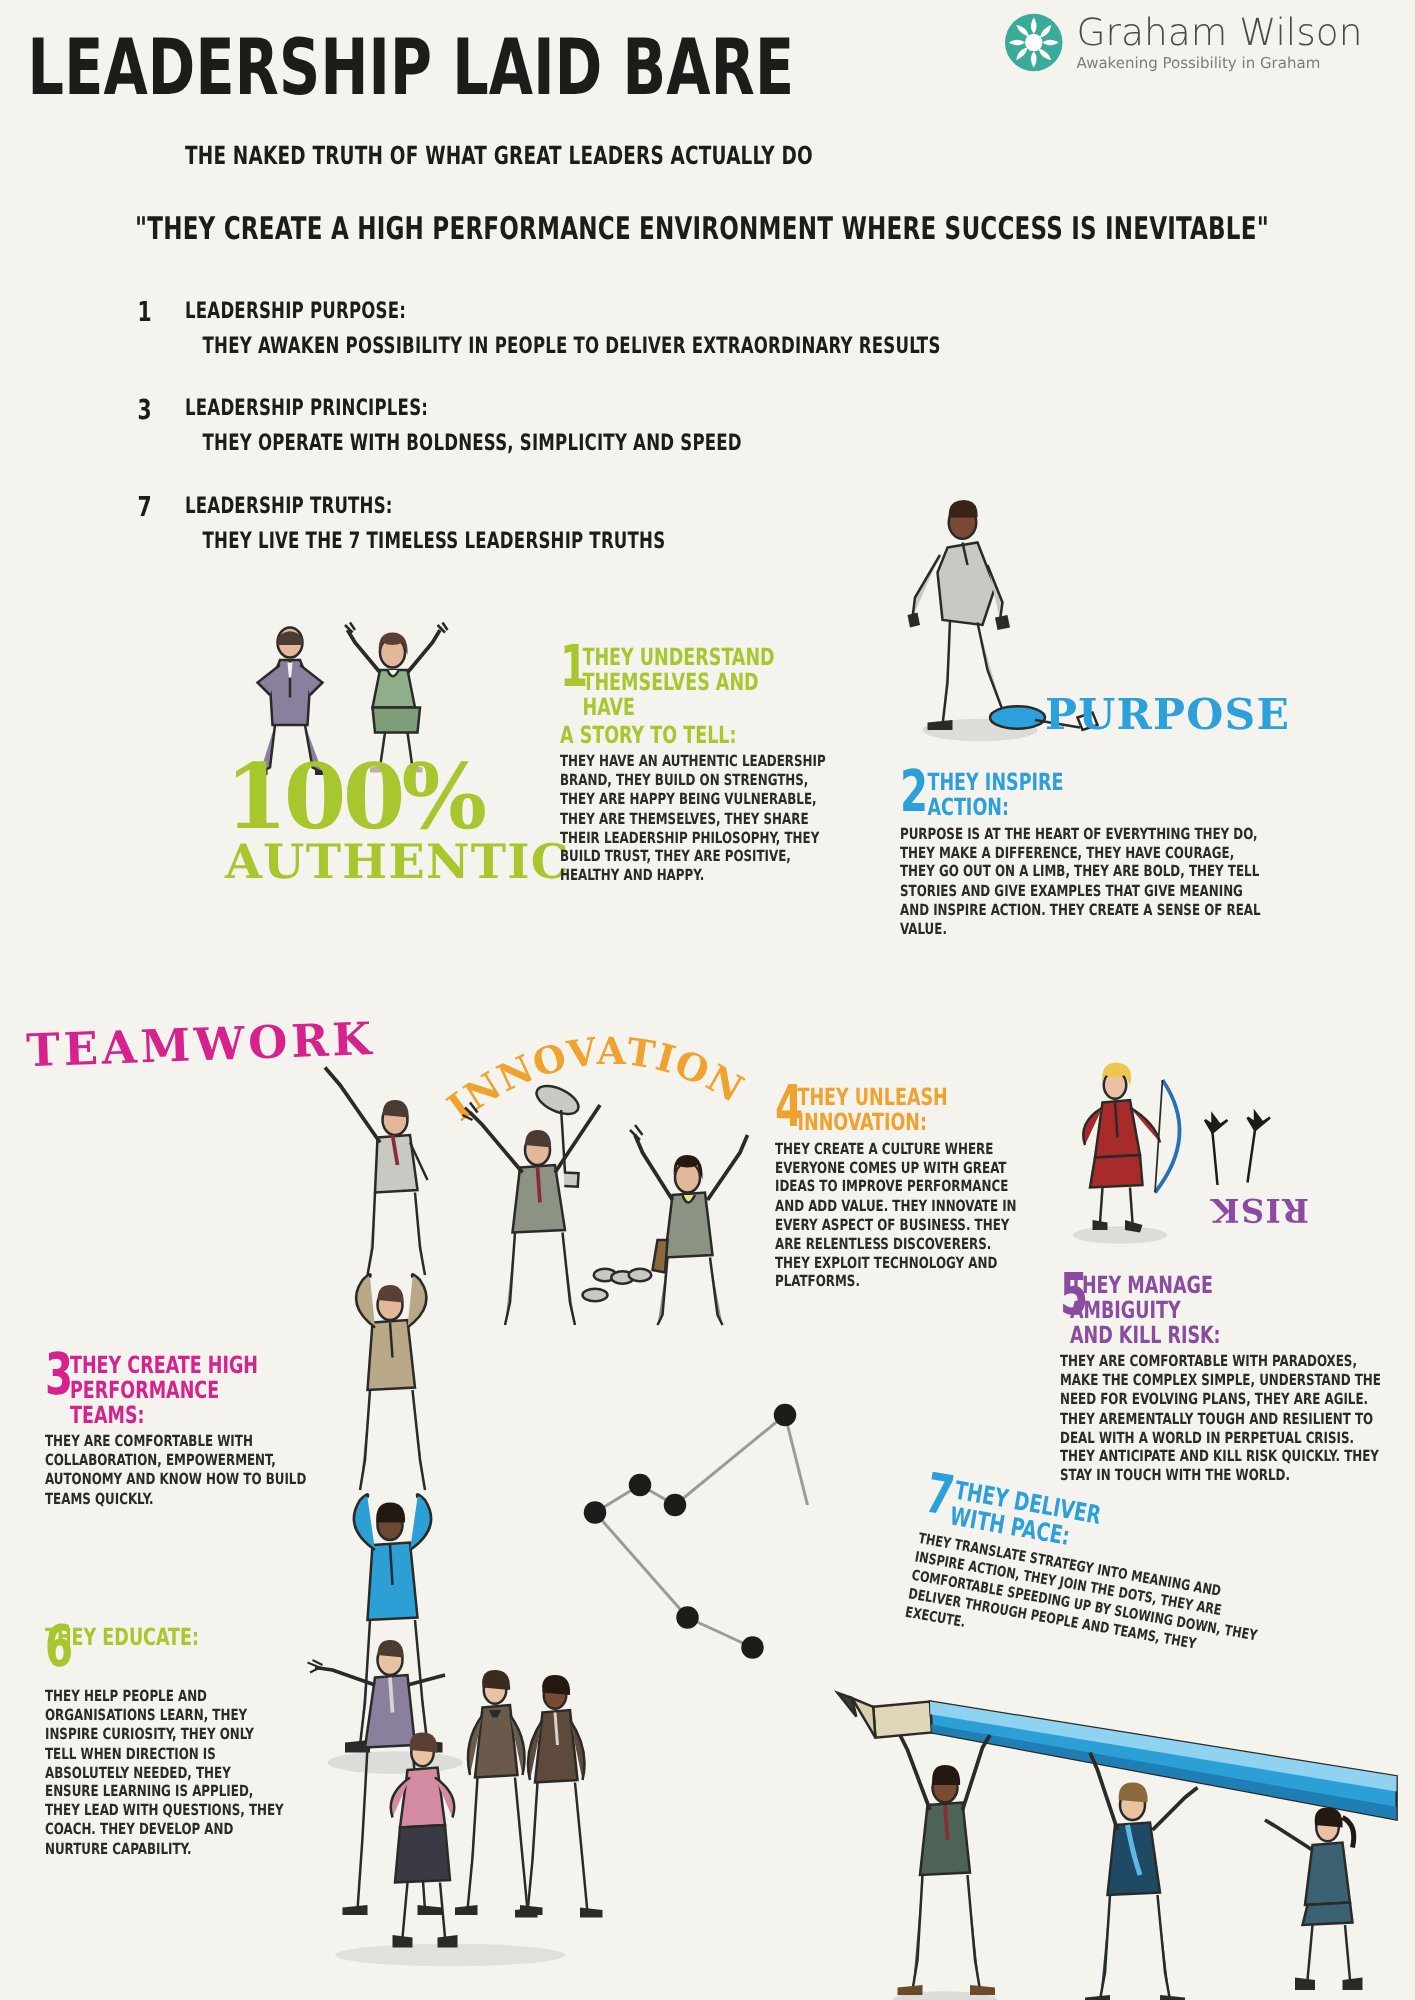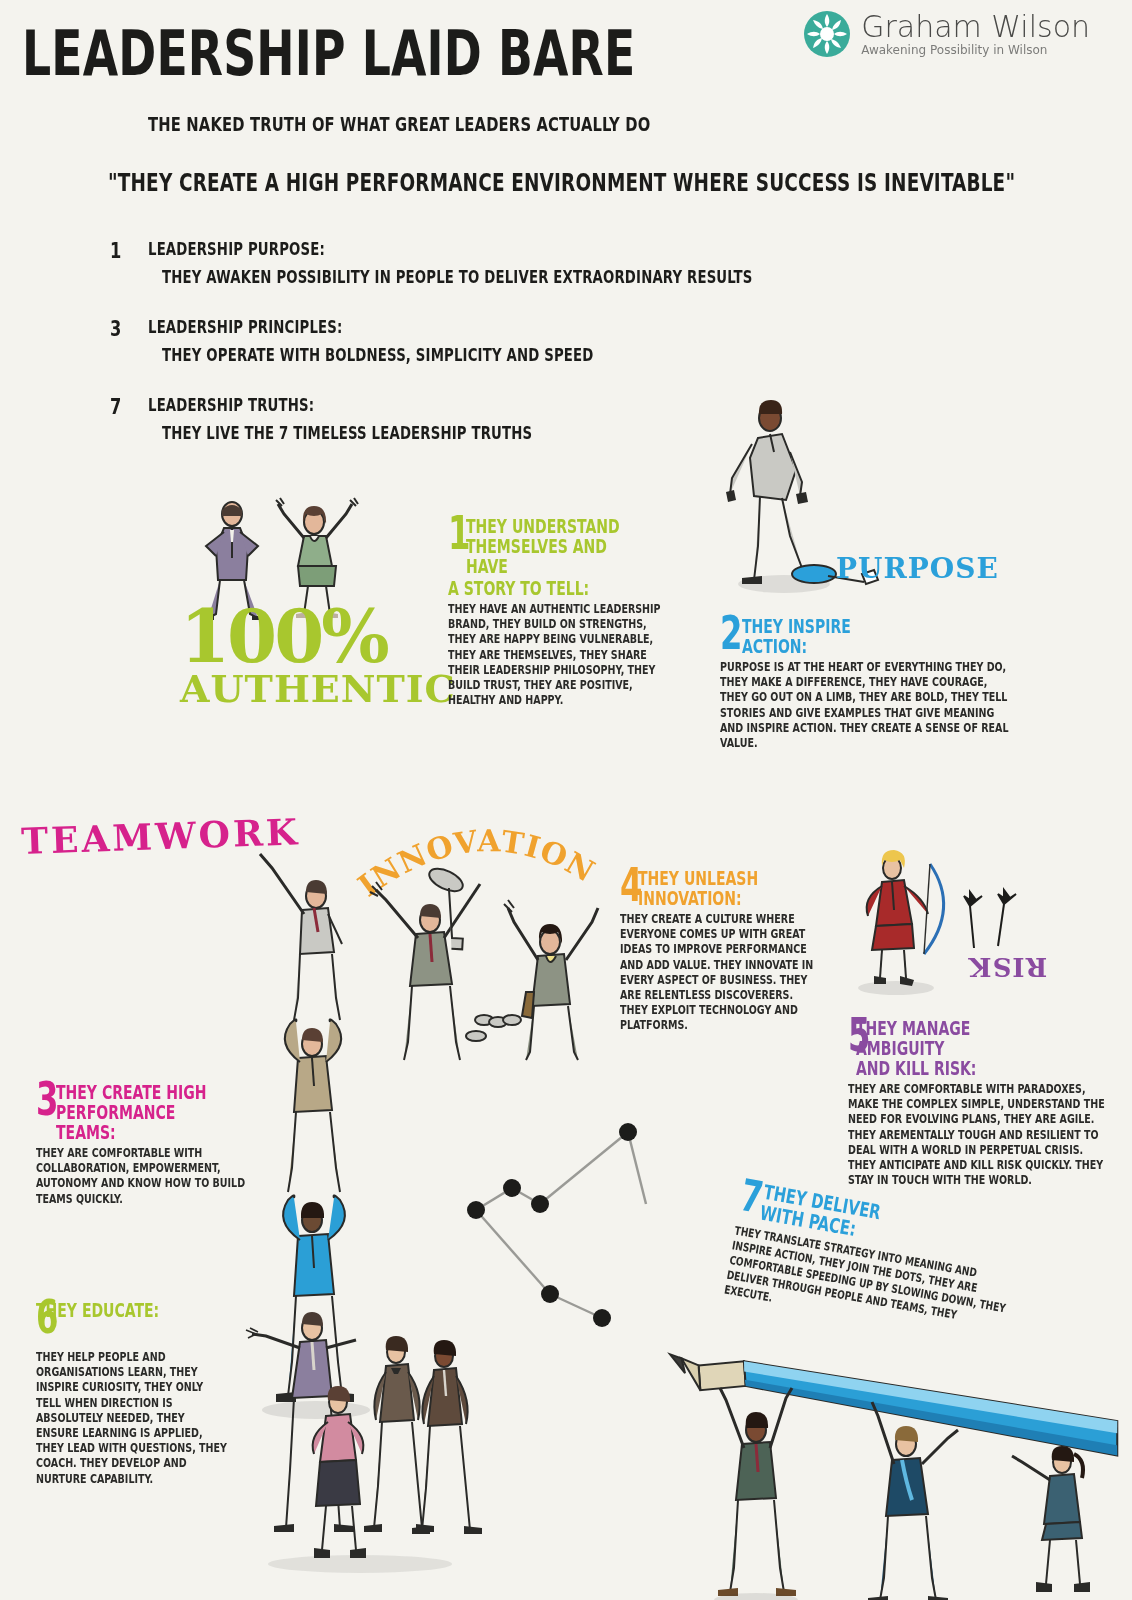--- a/index.html
+++ b/index.html
@@ -73,21 +73,21 @@
   .c-orange .num,.c-orange .hdtxt{color:#f0a22e;}
   .c-purple .num,.c-purple .hdtxt{color:#8a4ba0;}
 
   
   #authentic{position:absolute;left:180px;top:598px;}
   #authentic .pct{font-size:72px;line-height:78px;color:#a8c72e;font-weight:bold;
     font-family:"DejaVu Serif","Liberation Serif",serif;letter-spacing:-3px;}
   #authentic .word{font-size:38px;line-height:38px;color:#a8c72e;font-weight:bold;
     font-family:"DejaVu Serif","Liberation Serif",serif;letter-spacing:1px;margin-top:-6px;}
 
-  #purpose-word{position:absolute;left:836px;top:552px;font-size:28px;color:#2ba0da;
+  #purpose-word{position:absolute;left:836px;top:552px;font-size:34px;color:#2ba0da;
     font-weight:bold;font-family:"DejaVu Serif","Liberation Serif",serif;letter-spacing:1px;}
 
   #teamwork-word{position:absolute;left:22px;top:820px;font-size:36px;color:#d6228c;
     font-weight:bold;font-family:"DejaVu Serif","Liberation Serif",serif;letter-spacing:3px;
     transform:rotate(-2deg);transform-origin:left bottom;}
 
   #risk-word{position:absolute;left:968px;top:952px;font-size:26px;color:#8a4ba0;
     font-weight:bold;font-family:"DejaVu Serif","Liberation Serif",serif;letter-spacing:1px;
     transform:rotate(180deg);}
 
@@ -119,21 +119,21 @@
           <path d="M38 10c-1 6-4 9-9 10 1-5 4-8 9-10z"></path>
           <path d="M38 38c-6-1-9-4-10-9 5 1 8 4 10 9z"></path>
           <path d="M10 38c1-6 4-9 9-10-1 5-4 8-9 10z"></path>
           <path d="M10 10c6 1 9 4 10 9-5-1-8-4-10-9z"></path>
           <circle cx="24" cy="24" r="7"></circle>
         </g>
       </svg>
     </span>
     <span>
       <div class="wordmark">Graham Wilson</div>
-      <div class="tag">Awakening Possibility in Wilson</div>
+      <div class="tag">Awakening Possibility in Graham</div>
     </span>
   </div>
 
   <div id="intro-list">
     <div class="intro-row">
       <span class="intro-num stencil">1</span>
       <div class="intro-head stencil">LEADERSHIP PURPOSE:</div>
       <div class="intro-sub stencil">THEY AWAKEN POSSIBILITY IN PEOPLE TO DELIVER EXTRAORDINARY RESULTS</div>
     </div>
     <div class="intro-row">

